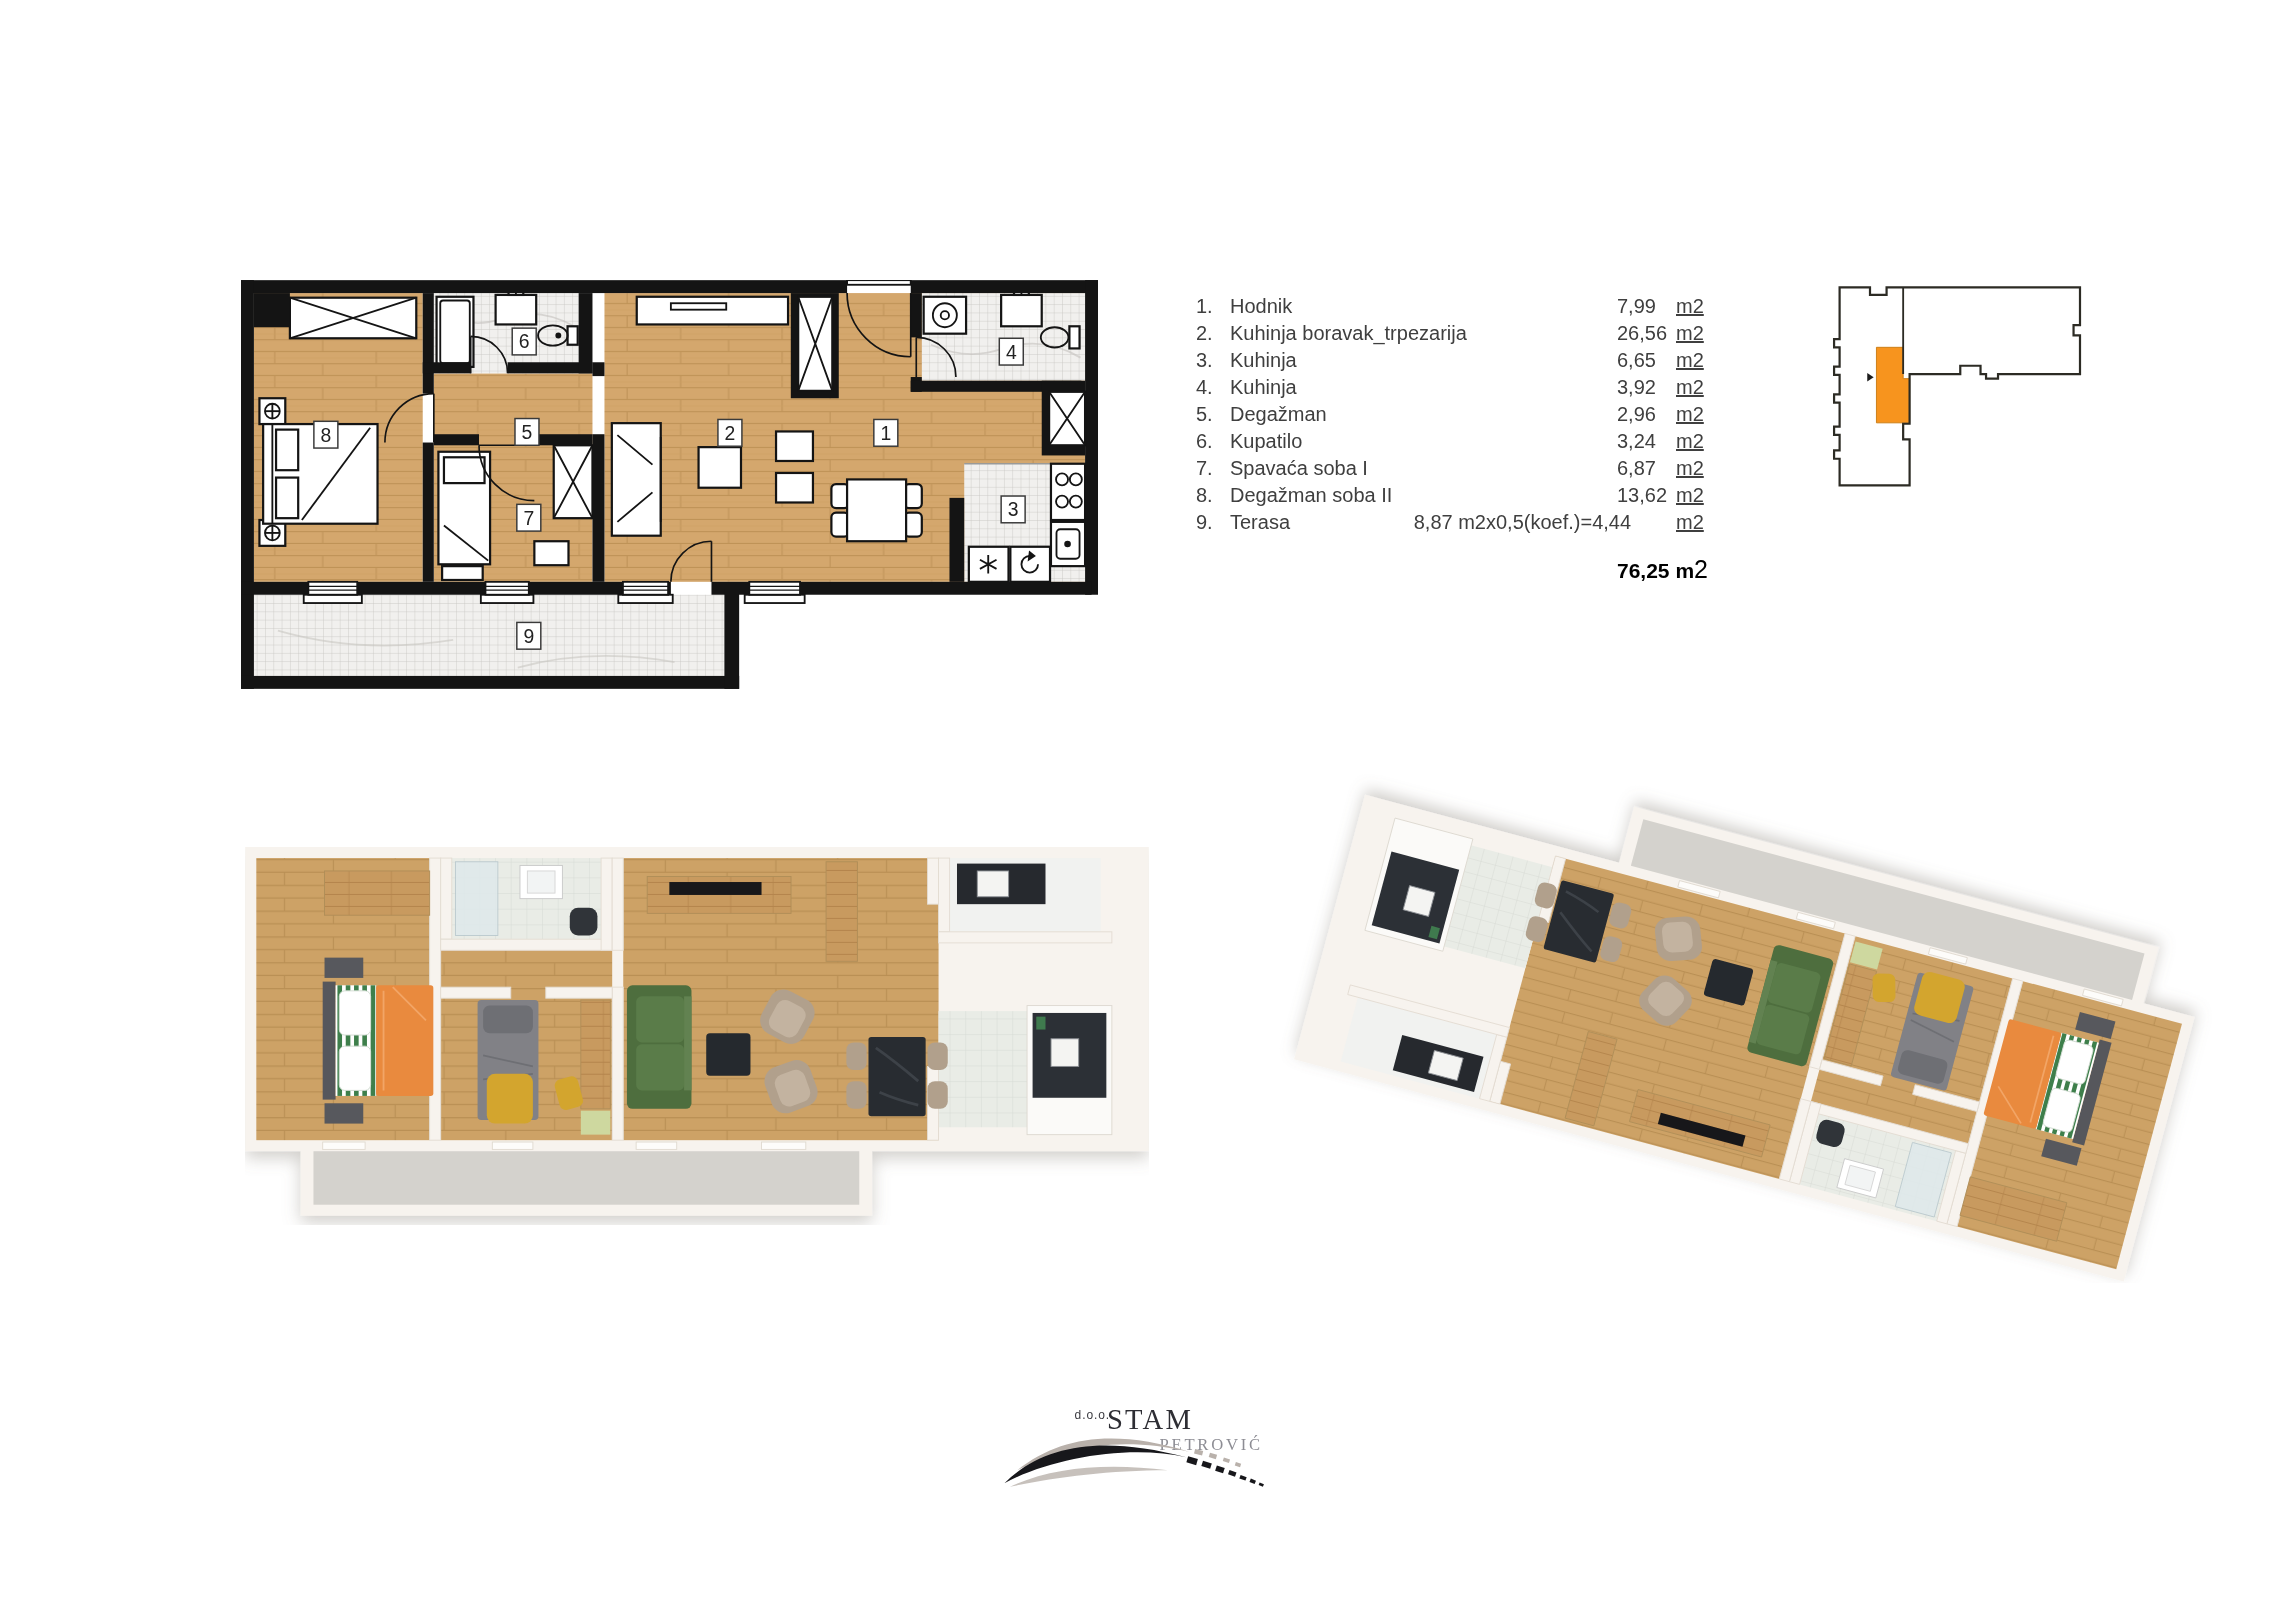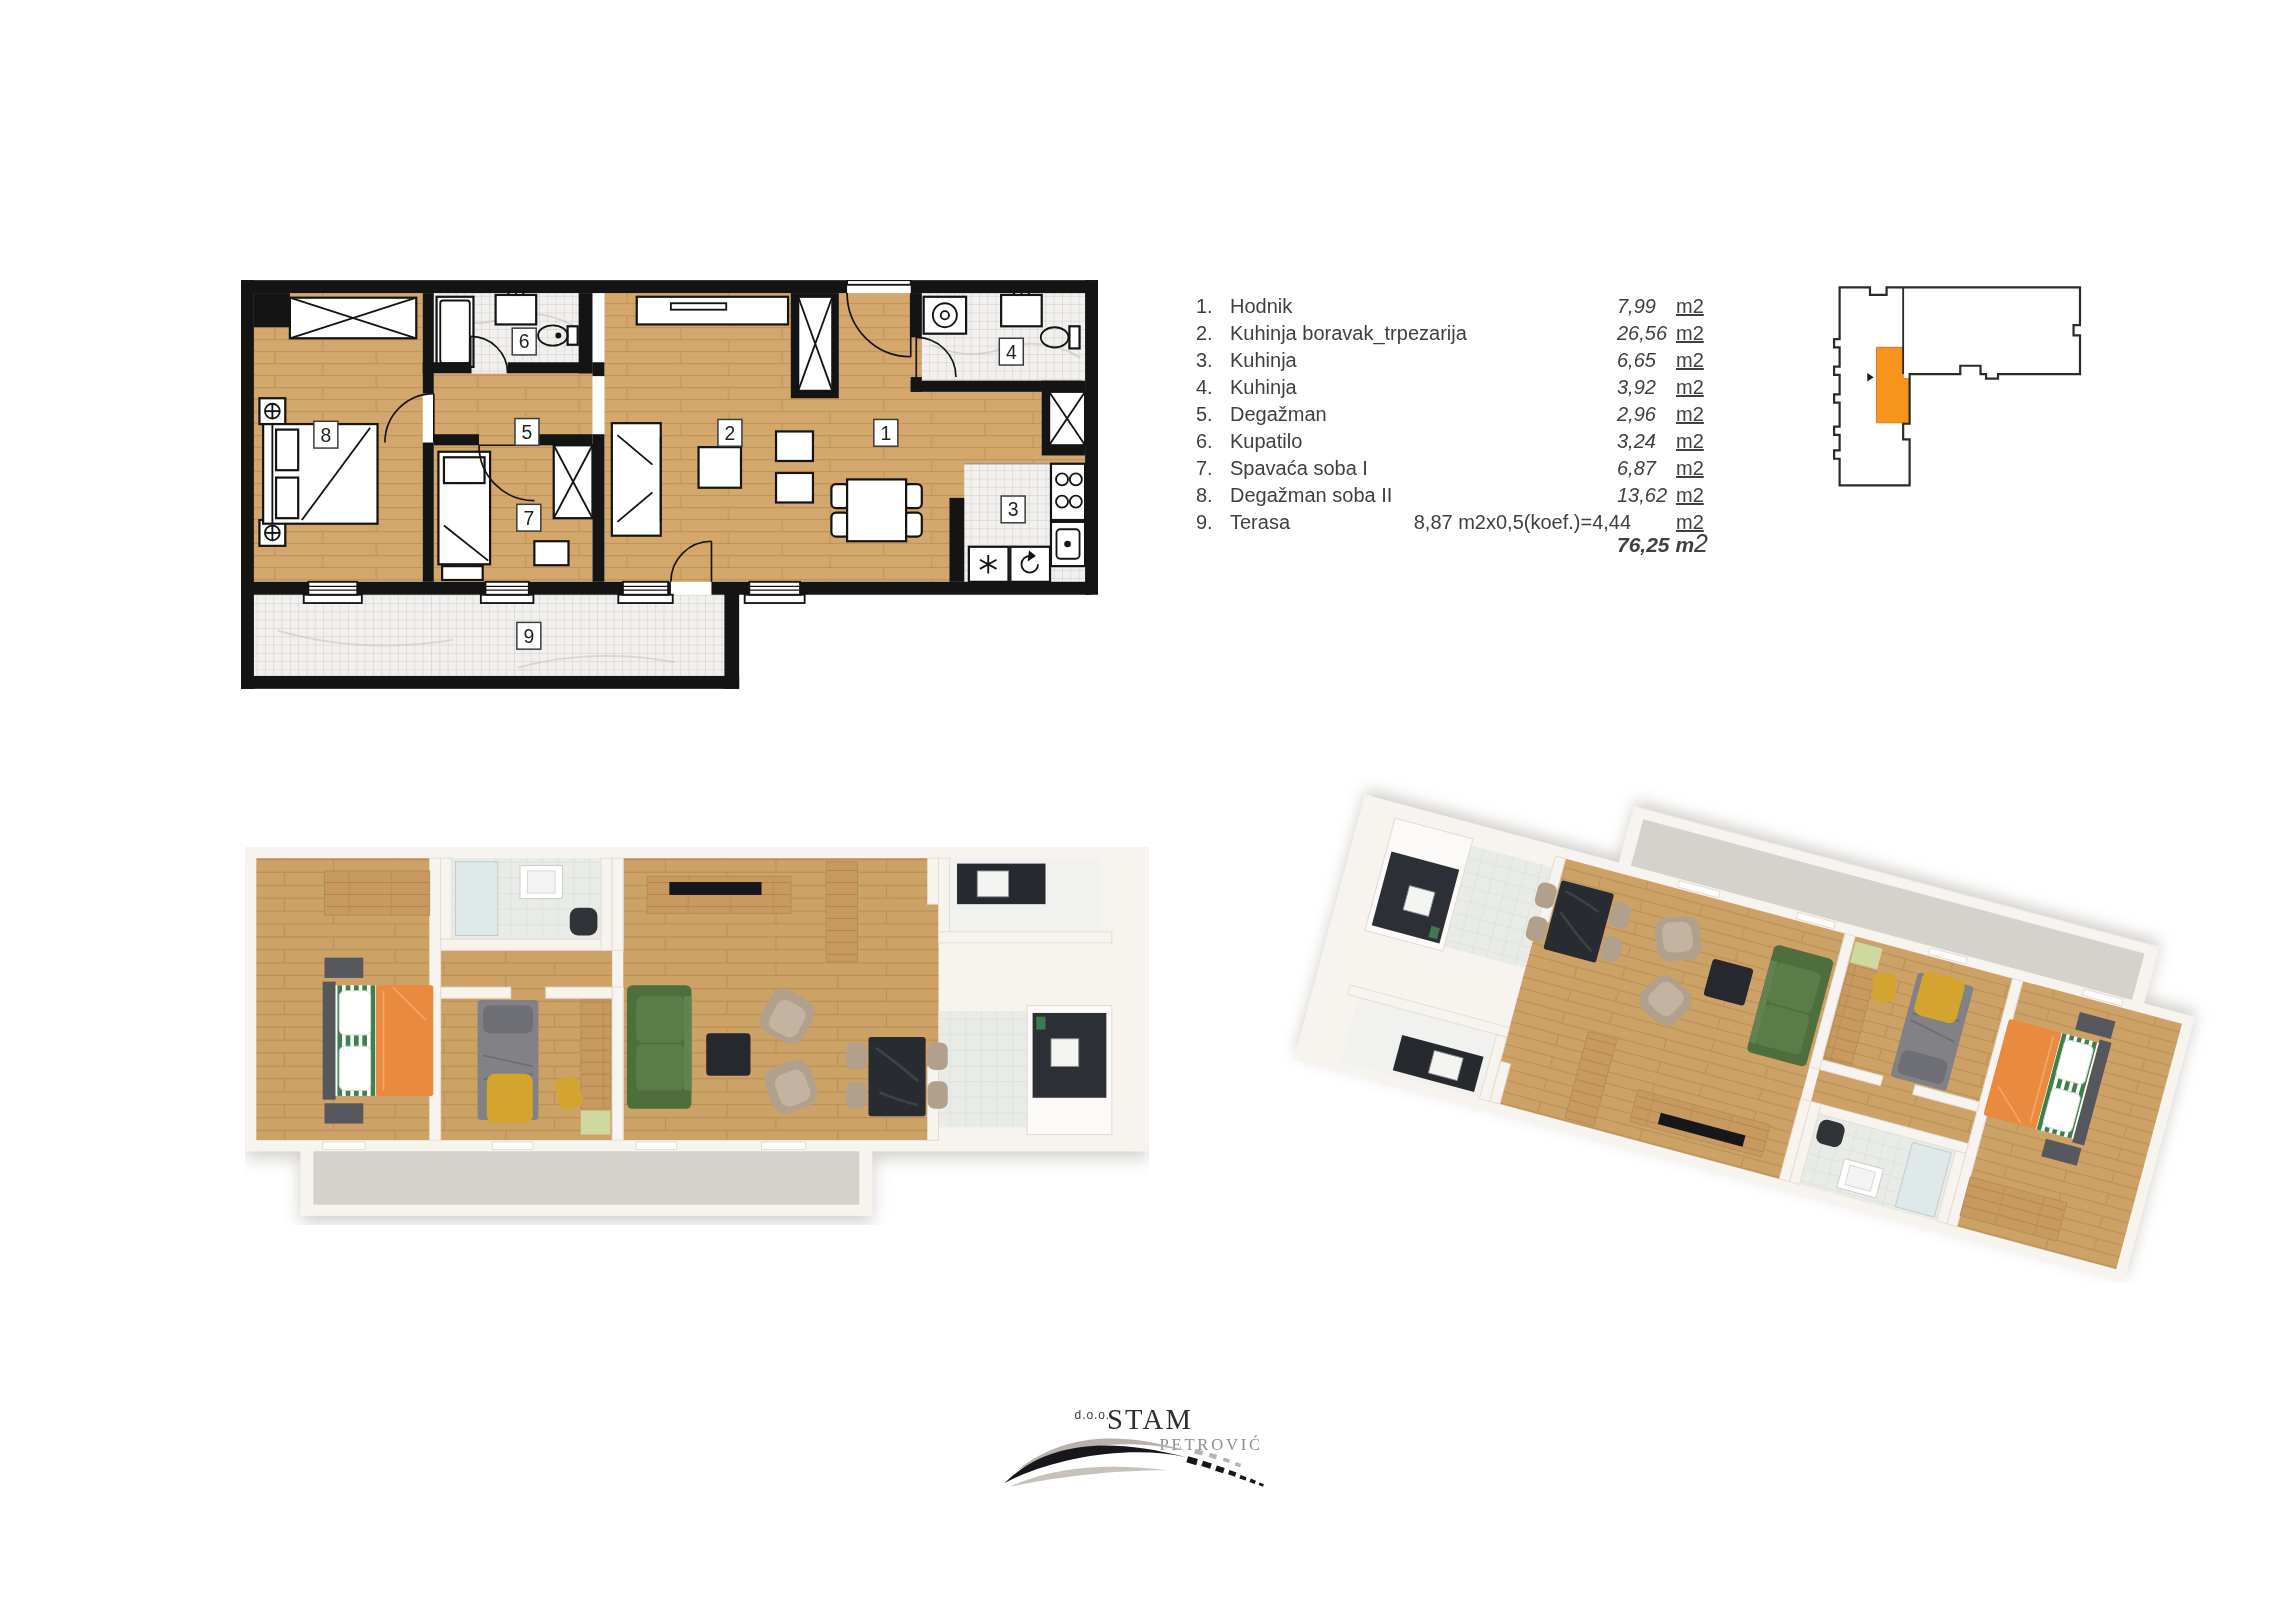--- a/index.html
+++ b/index.html
@@ -9,23 +9,23 @@
   
   .title-block{left:1196px;top:144px;font-size:30px;font-weight:bold;color:#3c3c3c;
                line-height:38px;letter-spacing:0.5px;}
   
   .room-list{left:1196px;top:293px;width:522px;font-size:20px;color:#3f3f3f;}
   .rl-row{display:flex;line-height:27px;white-space:nowrap;}
   .rl-num{width:34px;}
   .rl-name{flex:1;}
   .rl-name-fixed{flex:0 0 148px;}
   .rl-formula{flex:1;text-align:center;padding-right:9.2px;}
-  .rl-val{width:59px;font-style:italic;}
+  .rl-val{width:59px;}
   .rl-unit{width:42px;text-decoration:underline;}
-  .total{left:1617px;top:529px;font-size:21px;font-weight:bold;color:#404040;font-style:italic;}
+  .total{left:1617px;top:555px;font-size:21px;font-weight:bold;color:#000000;}
   .total .sup2{font-weight:400;font-size:25px;}
   svg{display:block;}
   text{font-family:"Liberation Sans",sans-serif;}
   .logo-serif{font-family:"Liberation Serif",serif;}
 </style>
 </head>
 <body>
 
 <div class="page">
 

